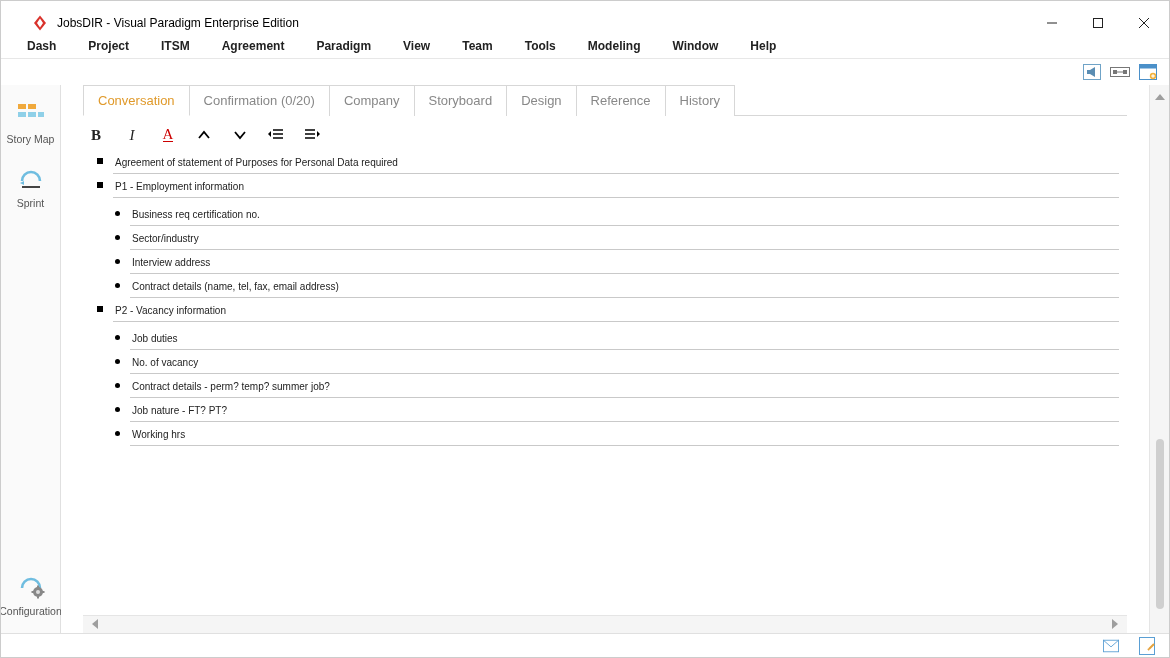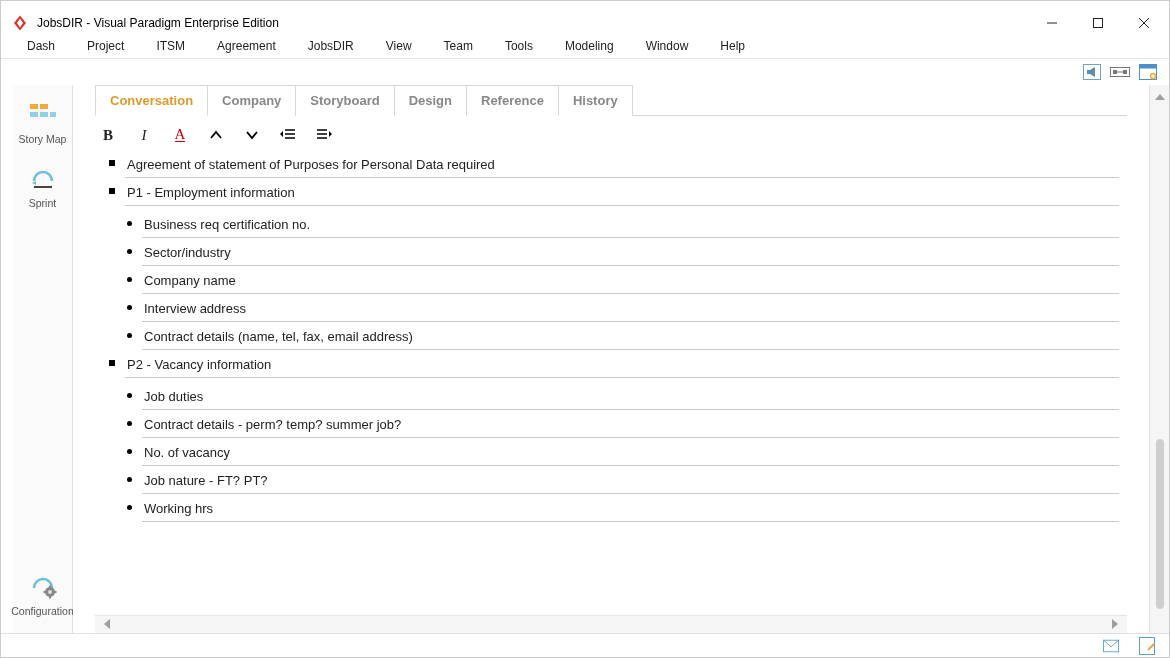--- a/index.html
+++ b/index.html
@@ -9,78 +9,78 @@
     background:#fff;
     font-family:"Segoe UI",Arial,sans-serif;
     font-size:13px;color:#222;
     border:1px solid #ccc;
     display:flex;flex-direction:column;
     position:relative;overflow:hidden;
   }
   
   .titlebar{
     height:32px;display:flex;align-items:center;
-    padding:12px 2px 0 10px;background:#fff;
+    padding:12px 2px 0 10px;background:#fff;margin-left:20px;
   }
   .titlebar .app-icon{width:18px;height:18px;margin-right:8px;}
   .titlebar .title{flex:1;font-size:12px;color:#000;}
   .win-controls{display:flex;}
   .win-btn{width:46px;height:32px;display:flex;align-items:center;justify-content:center;cursor:default;}
   .win-btn svg{stroke:#222;stroke-width:1;fill:none;}
   
   .menubar{
     height:26px;display:flex;align-items:center;
     padding:0 10px;gap:0;border-bottom:1px solid #e7e7e7;
-    font-size:12px;color:#222;
+    font-size:12px;color:#222;font-weight:bold;
   }
   .menubar .menu-item{padding:4px 16px;cursor:default;}
   
   .top-icons{display:flex;justify-content:flex-end;padding:4px 10px;gap:6px;align-items:center;}
   .top-icons .ticon{width:22px;height:18px;display:flex;align-items:center;justify-content:center;}
   
   .mainrow{flex:1;display:flex;overflow:hidden;}
   .sidebar{
     width:60px;background:#fafafa;border-right:1px solid #e0e0e0;
     display:flex;flex-direction:column;align-items:center;
-    padding-top:14px;justify-content:space-between;margin-left:12px;
+    padding-top:14px;justify-content:space-between;
   }
   .side-top{display:flex;flex-direction:column;align-items:center;}
   .side-item{width:76px;text-align:center;margin-bottom:18px;font-size:10.5px;color:#555;cursor:default;}
   .side-item .icon{height:30px;display:flex;align-items:center;justify-content:center;margin-bottom:4px;}
   .side-bottom{margin-bottom:16px;}
   .content{
     flex:1;display:flex;position:relative;background:#fff;
   }
   .editor-panel{
     flex:1;margin:0 22px 0 22px;display:flex;flex-direction:column;overflow:hidden;
   }
   
   .tabs{display:flex;border-bottom:1px solid #d7d7d7;}
   .tab{
     padding:7px 14px;border:1px solid #d7d7d7;border-bottom:none;
     margin-right:0px;margin-bottom:-1px;background:#fff;
-    font-size:13px;color:#888;cursor:default;font-weight:bold;
+    font-size:13px;color:#888;cursor:default;
   }
   .tab + .tab{border-left:none;}
   .tab.active{color:#e09a2b;border-bottom:1px solid #fff;}
   
   .fmt-bar{display:flex;gap:18px;padding:10px 4px 8px 4px;align-items:center;}
   .fmt-btn{width:18px;height:18px;display:flex;align-items:center;justify-content:center;font-family:"Times New Roman",serif;font-size:15px;cursor:default;}
   .bold{font-weight:bold;}
   .italic{font-style:italic;}
   .underline{border-bottom:1.4px solid #000;line-height:0.9;}
   
   .doc{flex:1;overflow:hidden;padding:0 4px;}
   .lvl1{margin:0 0 0 10px;padding:0;list-style:none;}
   .lvl1 > li{margin-bottom:2px;}
   .lvl1 > li::before{content:"";display:inline-block;width:6px;height:6px;background:#000;margin-right:10px;vertical-align:2px;}
   .lvl2{margin:6px 0 0 18px;padding:0;list-style:none;}
   .lvl2 > li{margin-bottom:2px;}
   .lvl2 > li::before{content:"";display:inline-block;width:5px;height:5px;border-radius:50%;background:#000;margin-right:10px;vertical-align:2px;}
-  .line{display:inline-block;border-bottom:1px solid #c9c9c9;padding:5px 0 5px 2px;vertical-align:middle;font-size:13px;color:#222;}
+  .line{display:inline-block;border-bottom:1px solid #c9c9c9;padding:5px 0 5px 2px;vertical-align:middle;font-size:10px;color:#222;}
   .lvl1 > li > .line{width:calc(100% - 20px);}
   .lvl2 > li > .line{width:calc(100% - 19px);}
   
   .right-gutter{width:20px;background:#f5f5f5;border-left:1px solid #e5e5e5;display:flex;flex-direction:column;align-items:center;}
   .right-gutter .tri-up{margin-top:4px;}
   .right-gutter .thumb{margin-top:auto;width:8px;height:170px;background:#cfcfcf;border-radius:4px;margin-bottom:24px;}
   
   .bottom-track{height:18px;border-top:1px solid #e5e5e5;background:#f5f5f5;display:flex;align-items:center;padding:0 8px;}
   .bottom-track .tri-left{margin-right:auto;}
   
@@ -119,21 +119,21 @@
         </svg>
       </div>
   </div>
 </div>
 
 <div class="menubar">
   <span class="menu-item">Dash</span>
   <span class="menu-item">Project</span>
   <span class="menu-item">ITSM</span>
   <span class="menu-item">Agreement</span>
-  <span class="menu-item">JobsDIR</span>
+  <span class="menu-item">Paradigm</span>
   <span class="menu-item">View</span>
   <span class="menu-item">Team</span>
   <span class="menu-item">Tools</span>
   <span class="menu-item">Modeling</span>
   <span class="menu-item">Window</span>
   <span class="menu-item">Help</span>
 </div>
 
 <div class="top-icons">
   <span class="ticon">
@@ -204,20 +204,21 @@
         <div>Configuration</div>
       </div>
     </div>
   </div>
 
   <div class="content">
     <div class="editor-panel">
 
       <div class="tabs">
         <div class="tab active">Conversation</div>
+        <div class="tab">Confirmation (0/20)</div>
         <div class="tab">Company</div>
         <div class="tab">Storyboard</div>
         <div class="tab">Design</div>
         <div class="tab">Reference</div>
         <div class="tab">History</div>
       </div>
 
       <div class="fmt-bar">
         <span class="fmt-btn bold">B</span>
         <span class="fmt-btn italic">I</span>
@@ -252,30 +253,29 @@
           </span>
       </div>
 
       <div class="doc">
         <ul class="lvl1">
           <li><span class="line">Agreement of statement of Purposes for Personal Data required</span></li>
           <li><span class="line">P1 - Employment information</span>
             <ul class="lvl2">
               <li><span class="line">Business req certification no.</span></li>
               <li><span class="line">Sector/industry</span></li>
-              <li><span class="line">Company name</span></li>
               <li><span class="line">Interview address</span></li>
               <li><span class="line">Contract details (name, tel, fax, email address)</span></li>
             </ul>
           </li>
           <li><span class="line">P2 - Vacancy information</span>
             <ul class="lvl2">
               <li><span class="line">Job duties</span></li>
+              <li><span class="line">No. of vacancy</span></li>
               <li><span class="line">Contract details - perm? temp? summer job?</span></li>
-              <li><span class="line">No. of vacancy</span></li>
               <li><span class="line">Job nature - FT? PT?</span></li>
               <li><span class="line">Working hrs</span></li>
             </ul>
           </li>
         </ul>
       </div>
 
       <div class="bottom-track">
         <span class="tri-left"><svg width="8" height="10">
               <path d="M7 0 L1 5 L7 10 Z" fill="#9e9e9e"></path>

